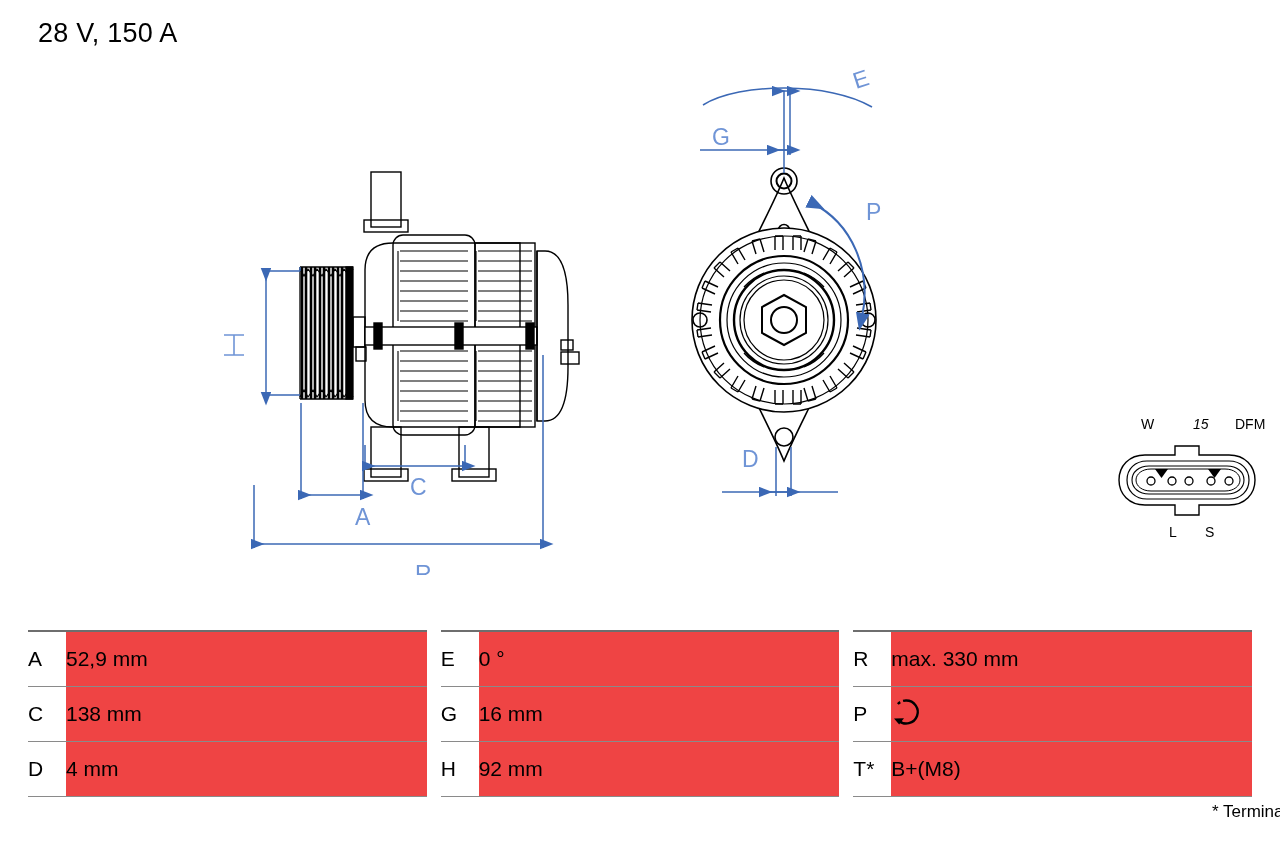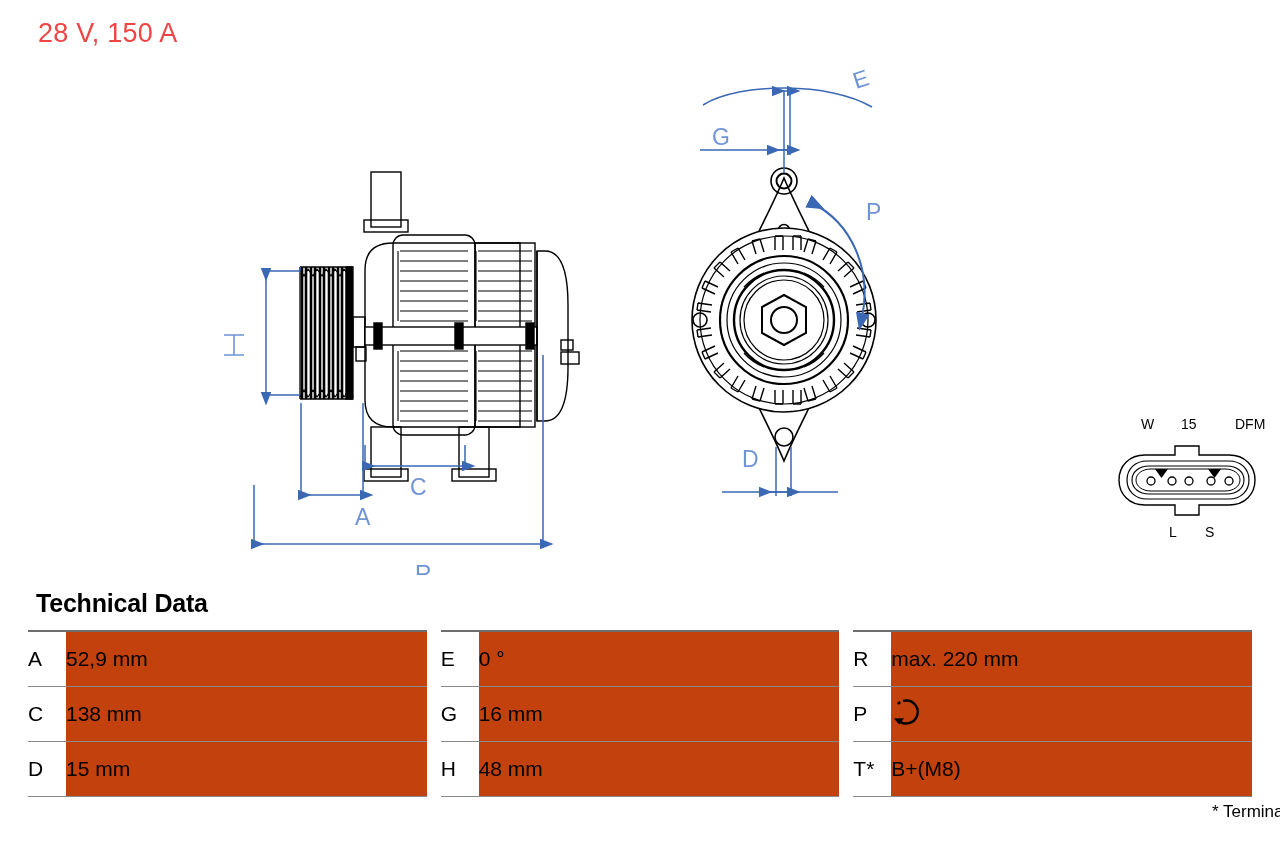--- a/index.html
+++ b/index.html
@@ -15,21 +15,21 @@
   }
   .page { position: relative; width: 1280px; height: 853px; }
 
   
   .title {
     position: absolute;
     left: 38px; top: 18px;
     font-size: 27px;
     font-weight: 400;
     letter-spacing: 0.2px;
-    color: #ef4444;
+    color: #000000;
   }
 
   
   .drawings {
     position: absolute;
     left: 0; top: 55px;
     width: 1280px; height: 520px;
   }
   .drawings svg { display: block; }
 
@@ -62,21 +62,21 @@
   .td-table tr:first-child td { border-top: 2px solid #6e6e6e; }
   .td-table tr:last-child td { border-bottom: 1px solid #8a8a8a; }
   .k {
     width: 38px;
     background: #ffffff;
     text-align: left;
     padding-left: 8px;
     white-space: nowrap;
   }
   .v {
-    background: #c2410c;
+    background: #ef4444;
     padding-left: 14px;
   }
   .spacer { width: 14px; background: #ffffff; border: 0 !important; }
 
   .rot-icon { display: inline-block; vertical-align: middle; }
 
   .footnote {
     position: absolute;
     right: 28px; top: 802px;
     width: 430px;
@@ -312,39 +312,38 @@
 
       <g stroke="#000" fill="#fff" stroke-width="1.3">
         <circle cx="36" cy="53" r="4"></circle>
         <circle cx="57" cy="53" r="4"></circle>
         <circle cx="74" cy="53" r="4"></circle>
         <circle cx="96" cy="53" r="4"></circle>
         <circle cx="114" cy="53" r="4"></circle>
       </g>
     </svg>
     <span class="conn-label" style="left:26px; top:-12px;">W</span>
-    <span class="conn-label" style="left:66px; top:-12px;">15</span>
+    <span class="conn-label" style="left:78px; top:-12px;font-style:italic;">15</span>
     <span class="conn-label" style="left:120px; top:-12px;">DFM</span>
     <span class="conn-label" style="left:54px; top:96px;">L</span>
     <span class="conn-label" style="left:90px; top:96px;">S</span>
   </div>
 
-  <div class="td-heading">Technical Data</div>
 
   <table class="td-table">
     <tbody>
       <tr>
         <td class="k">A</td>
         <td class="v col-a">52,9 mm</td>
         <td class="spacer"></td>
         <td class="k">E</td>
         <td class="v col-b">0 °</td>
         <td class="spacer"></td>
         <td class="k">R</td>
-        <td class="v">max. 220 mm</td>
+        <td class="v">max. 330 mm</td>
       </tr>
       <tr>
         <td class="k">C</td>
         <td class="v col-a">138 mm</td>
         <td class="spacer"></td>
         <td class="k">G</td>
         <td class="v col-b">16 mm</td>
         <td class="spacer"></td>
         <td class="k">P</td>
         <td class="v">
@@ -352,24 +351,24 @@
             <svg width="30" height="30" viewBox="0 0 30 30" xmlns="http://www.w3.org/2000/svg">
               <path d="M15,3.5 A11.5,11.5 0 1 1 7.5,23.5" stroke="#000" stroke-width="2.4" fill="none"></path>
               <path d="M15,3.5 A11.5,11.5 0 0 0 6.0,8.0" stroke="#000" stroke-width="2.4" fill="none" stroke-dasharray="3,3"></path>
               <path d="M3.0,21.5 L13.0,21.2 L8.2,27.5 Z" fill="#000"></path>
             </svg>
           </span>
         </td>
       </tr>
       <tr>
         <td class="k">D</td>
-        <td class="v col-a">15 mm</td>
+        <td class="v col-a">4 mm</td>
         <td class="spacer"></td>
         <td class="k">H</td>
-        <td class="v col-b">48 mm</td>
+        <td class="v col-b">92 mm</td>
         <td class="spacer"></td>
         <td class="k">T*</td>
         <td class="v">B+(M8)</td>
       </tr>
     </tbody>
   </table>
 
   <div class="footnote">
     <span class="footnote-inner">* Terminal</span>
   </div>

